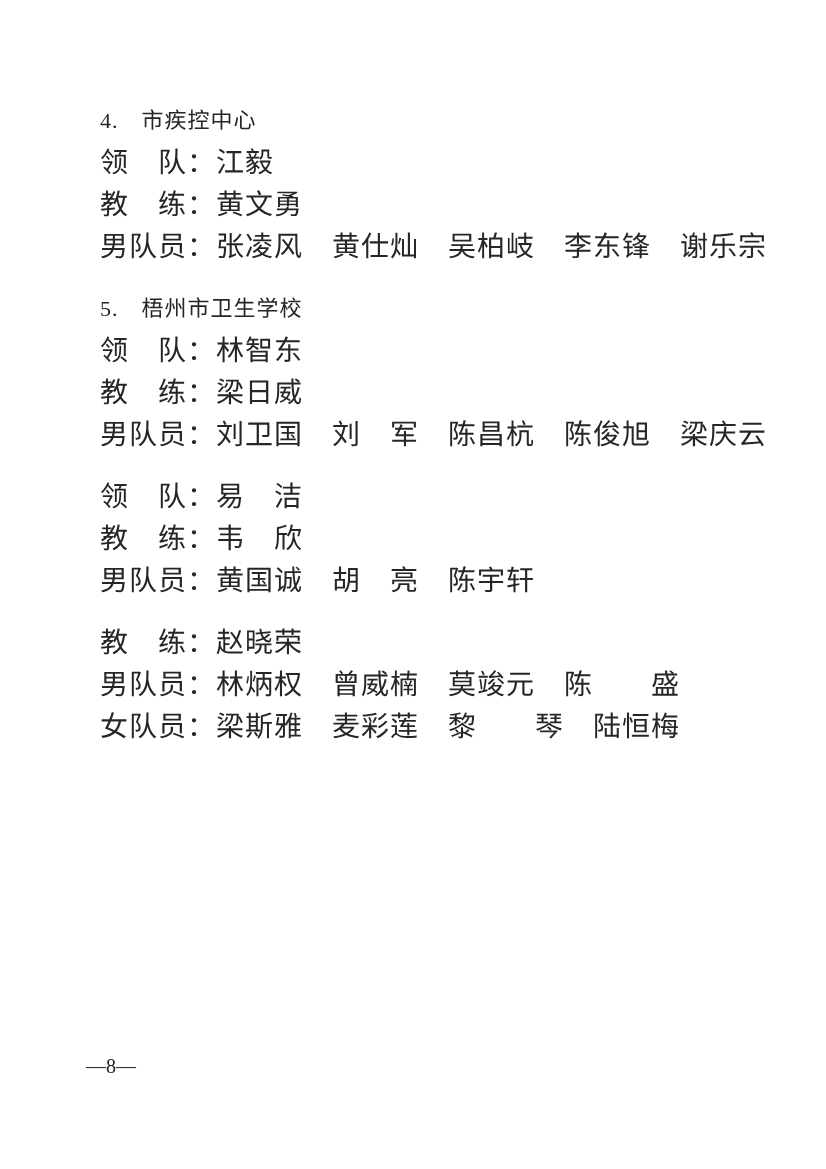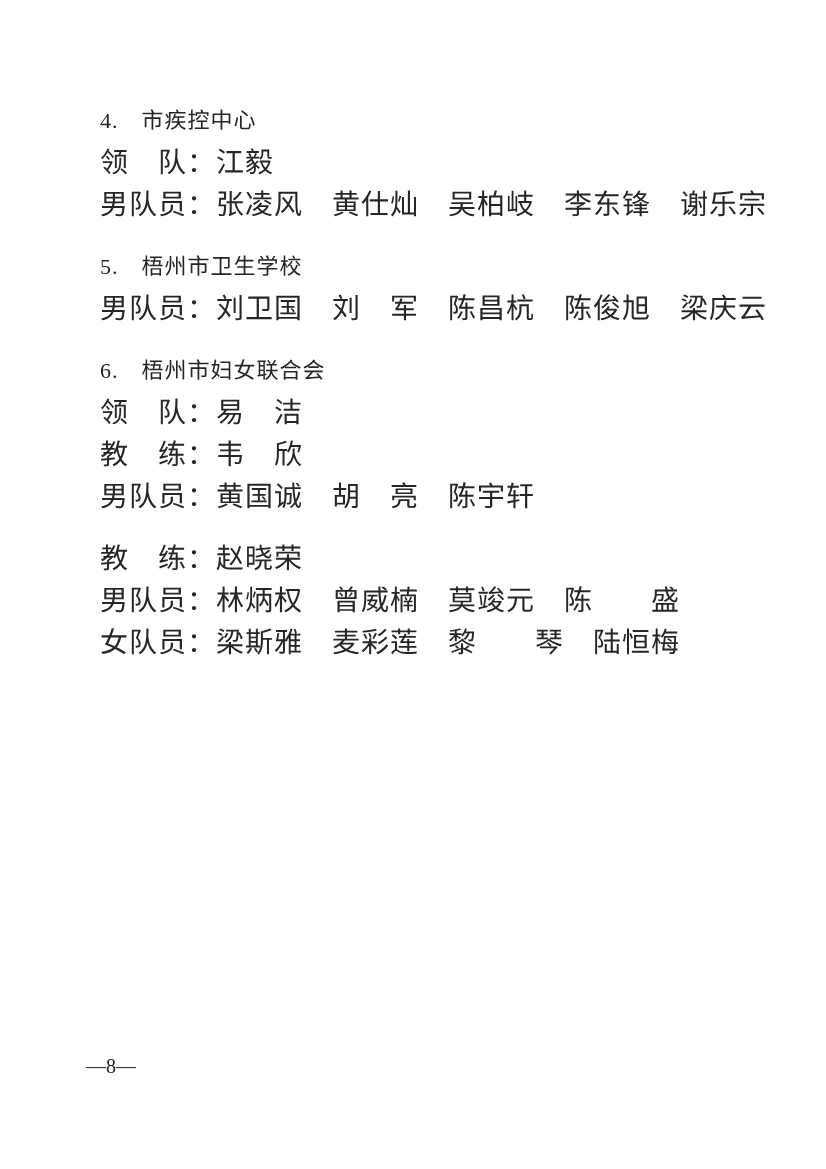--- a/index.html
+++ b/index.html
@@ -41,30 +41,32 @@
 </style>
 </head>
 <body>
 
 <div class="page">
   <main class="content">
 
     <section class="team">
       <h2 class="line heading">4.　市疾控中心</h2>
       <p class="line"><span>领　队：</span><span>江毅</span></p>
+      <p class="line"><span>教　练：</span><span>黄文勇</span></p>
       <p class="line"><span>男队员：</span><span>张凌风　黄仕灿　吴柏岐　李东锋　谢乐宗</span></p>
     </section>
 
     <section class="team">
       <h2 class="line heading">5.　梧州市卫生学校</h2>
+      <p class="line"><span>领　队：</span><span>林智东</span></p>
+      <p class="line"><span>教　练：</span><span>梁日威</span></p>
       <p class="line"><span>男队员：</span><span>刘卫国　刘　军　陈昌杭　陈俊旭　梁庆云</span></p>
     </section>
 
     <section class="team">
-      <h2 class="line heading">6.　梧州市妇女联合会</h2>
       <p class="line"><span>领　队：</span><span>易　洁</span></p>
       <p class="line"><span>教　练：</span><span>韦　欣</span></p>
       <p class="line"><span>男队员：</span><span>黄国诚　胡　亮　陈宇轩</span></p>
     </section>
 
     <section class="team">
       <p class="line"><span>教　练：</span><span>赵晓荣</span></p>
       <p class="line"><span>男队员：</span><span>林炳权　曾威楠　莫竣元　陈　　盛</span></p>
       <p class="line"><span>女队员：</span><span>梁斯雅　麦彩莲　黎　　琴　陆恒梅</span></p>
     </section>

